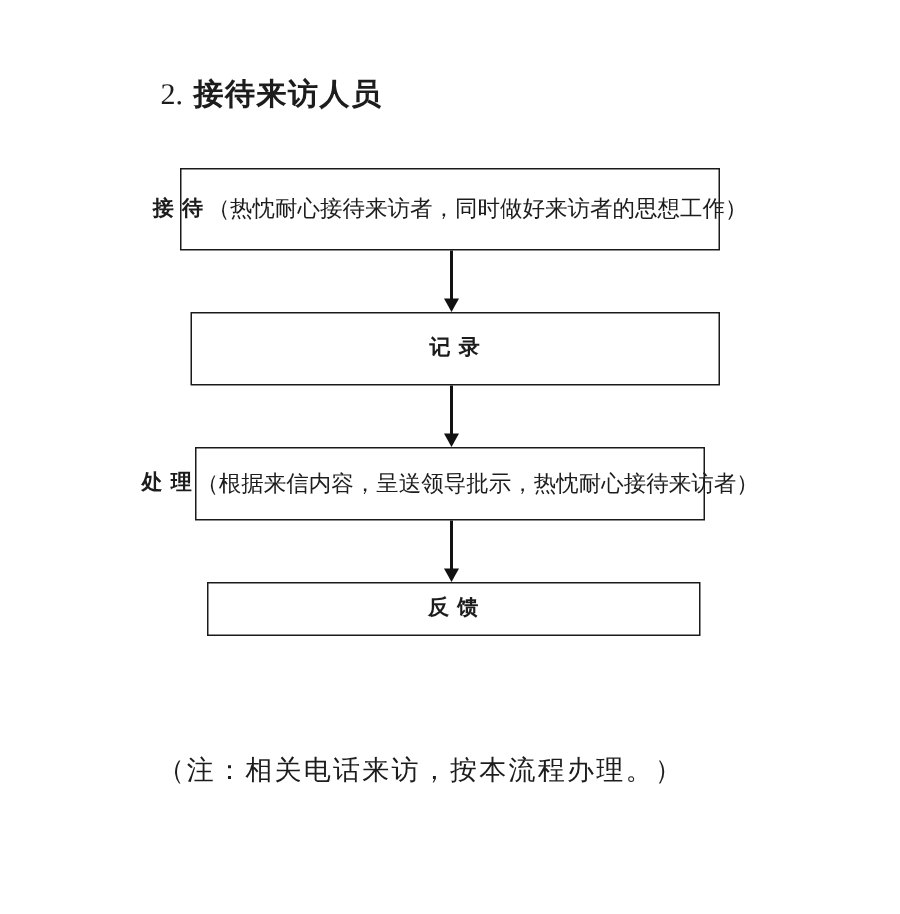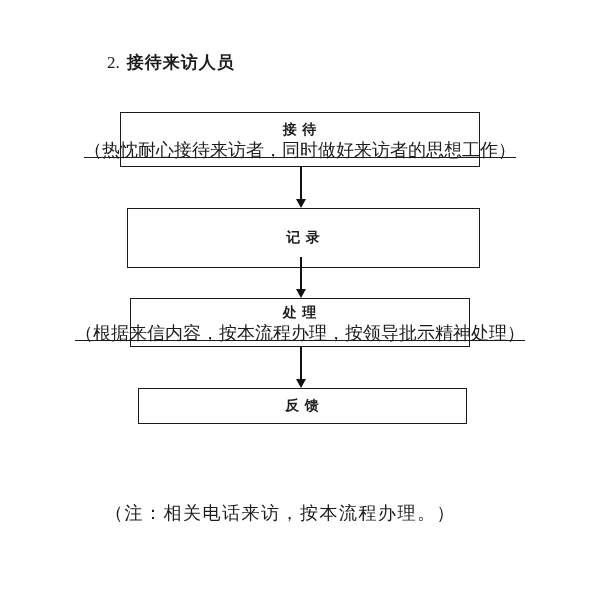--- a/index.html
+++ b/index.html
@@ -14,61 +14,60 @@
     background: #ffffff;
     font-family: "Liberation Serif", "DejaVu Serif", serif;
     color: #1c1c1c;
     overflow: hidden;
   }
   
   .heading {
     position: absolute;
     left: 107px;
     top: 52px;
-    font-size: 17px;
+    font-size: 20px;
     line-height: 22px;
     white-space: nowrap;
     text-align: center;
   }
   .heading .num {
     font-weight: normal;
     margin-right: 7px;
   }
   .heading .ttl {
     font-weight: bold;
     letter-spacing: 1px;
   }
   
   .step {
     position: absolute;
     box-sizing: border-box;
     border: 1.5px solid #1a1a1a;
     background: #ffffff;
     display: flex;
-    flex-direction: column;
+    flex-direction: row;
     justify-content: center;
     align-items: center;
     gap: 2px;
     text-align: center;
   }
   .step .step-label {
     font-weight: bold;
     font-size: 14px;
     line-height: 18px;
     letter-spacing: 1px;
     white-space: nowrap;
   }
   .step .step-desc {
-    font-size: 18px;
+    font-size: 15px;
     line-height: 18px;
     white-space: nowrap;
-    text-decoration: underline;
   }
   #box1 { left: 120px; top: 112px; width: 360px; height: 55px; }
-  #box2 { left: 127px; top: 208px; width: 353px; height: 60px; }
+  #box2 { left: 127px; top: 208px; width: 353px; height: 49px; }
   #box3 { left: 130px; top: 298px; width: 340px; height: 49px; }
   #box4 { left: 138px; top: 388px; width: 329px; height: 36px; }
   
   .connector {
     position: absolute;
     left: 296px;
     width: 10px;
   }
   .connector .stem {
     position: absolute;
@@ -125,21 +124,21 @@
     <div class="step-label">记 录</div>
   </div>
 
   <div class="connector" id="conn2">
     <div class="stem"></div>
     <div class="head"></div>
   </div>
 
   <div class="step" id="box3">
     <div class="step-label">处 理</div>
-    <div class="step-desc">（根据来信内容，按本流程办理，按领导批示精神处理）</div>
+    <div class="step-desc">（根据来信内容，呈送领导批示，热忱耐心接待来访者）</div>
   </div>
 
   <div class="connector" id="conn3">
     <div class="stem"></div>
     <div class="head"></div>
   </div>
 
   <div class="step" id="box4">
     <div class="step-label">反 馈</div>
   </div>

